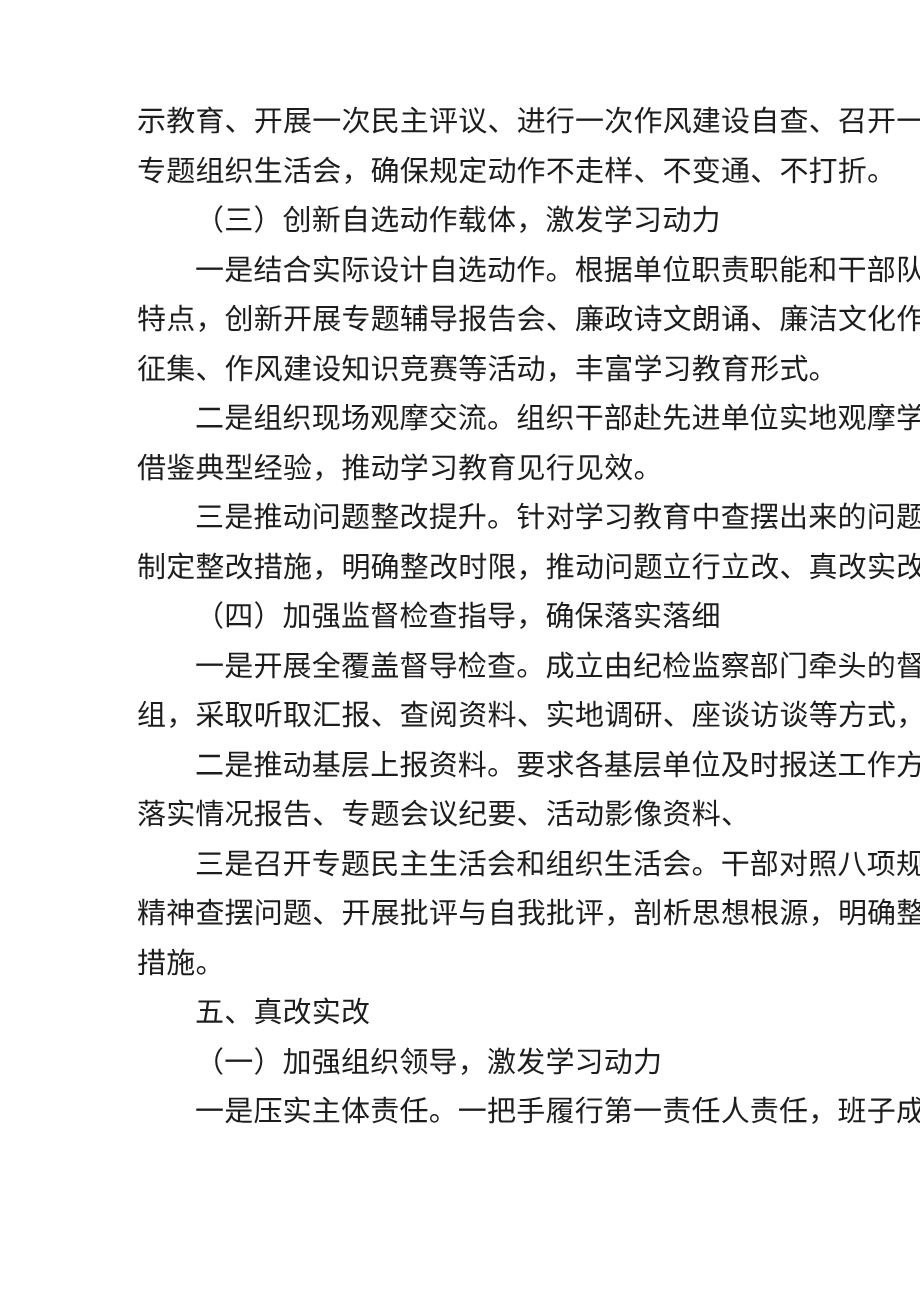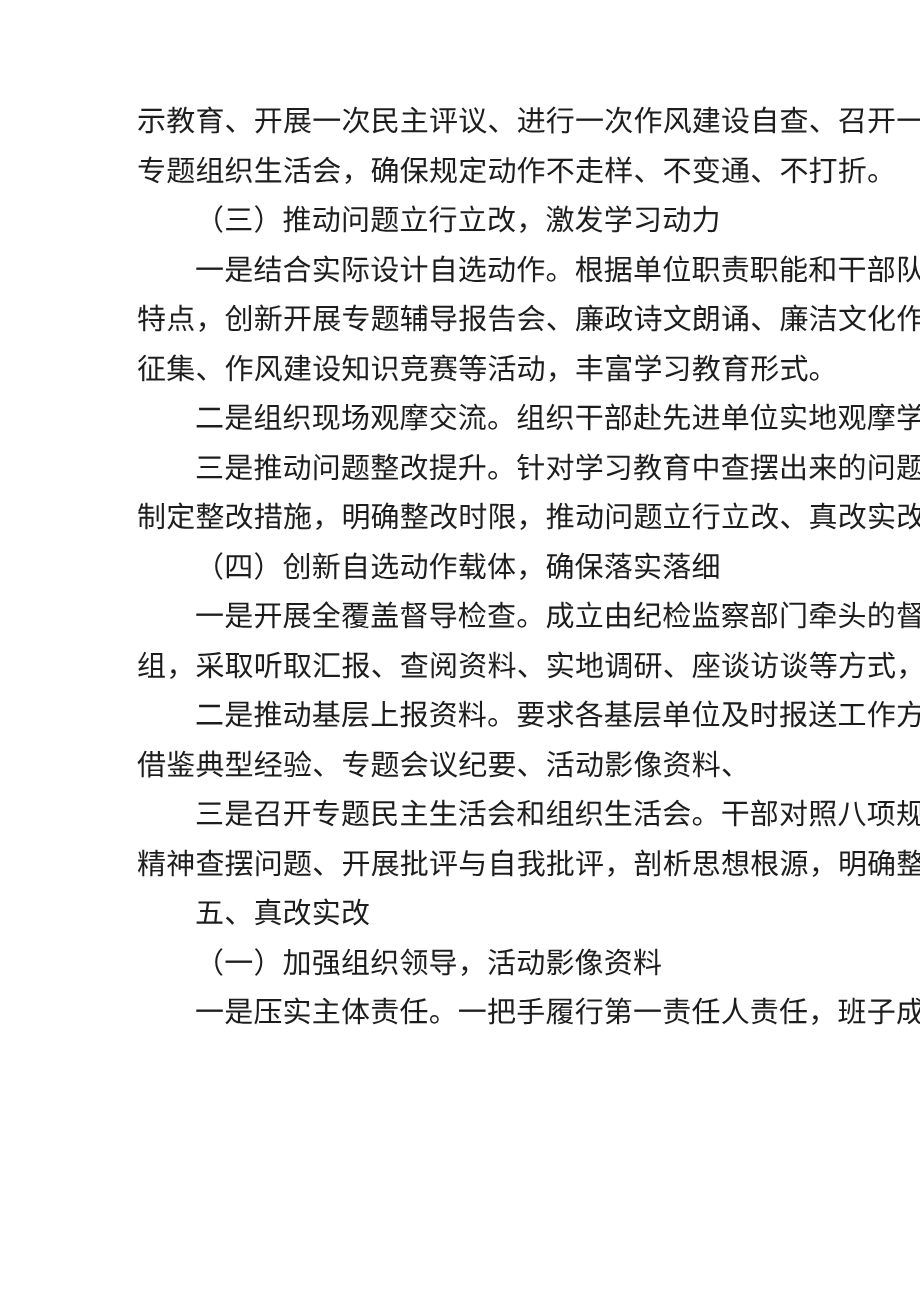--- a/index.html
+++ b/index.html
@@ -114,21 +114,21 @@
           <span>自</span>
           <span>查</span>
           <span>、</span>
           <span>召</span>
           <span>开</span>
           <span>一</span>
         </div>
         <div class="line flush">专题组织生活会，确保规定动作不走样、不变通、不打折。</div>
       </div>
       <div class="para">
-        <div class="line heading flush">（三）推动问题立行立改，激发学习动力</div>
+        <div class="line heading flush">（三）创新自选动作载体，激发学习动力</div>
       </div>
       <div class="para">
         <div class="line indent justify" style="text-indent: 0px;">
           <span style="width: 58px; flex: 0 0 58px;"></span>
           <span>一</span>
           <span>是</span>
           <span>结</span>
           <span>合</span>
           <span>实</span>
           <span>际</span>
@@ -205,20 +205,21 @@
           <span>先</span>
           <span>进</span>
           <span>单</span>
           <span>位</span>
           <span>实</span>
           <span>地</span>
           <span>观</span>
           <span>摩</span>
           <span>学</span>
         </div>
+        <div class="line flush">借鉴典型经验，推动学习教育见行见效。</div>
       </div>
       <div class="para">
         <div class="line indent justify" style="text-indent: 0px;">
           <span style="width: 58px; flex: 0 0 58px;"></span>
           <span>三</span>
           <span>是</span>
           <span>推</span>
           <span>动</span>
           <span>问</span>
           <span>题</span>
@@ -238,21 +239,21 @@
           <span>摆</span>
           <span>出</span>
           <span>来</span>
           <span>的</span>
           <span>问</span>
           <span>题</span>
         </div>
         <div class="line flush">制定整改措施，明确整改时限，推动问题立行立改、真改实改。</div>
       </div>
       <div class="para">
-        <div class="line heading flush">（四）创新自选动作载体，确保落实落细</div>
+        <div class="line heading flush">（四）加强监督检查指导，确保落实落细</div>
       </div>
       <div class="para">
         <div class="line indent justify" style="text-indent: 0px;">
           <span style="width: 58px; flex: 0 0 58px;"></span>
           <span>一</span>
           <span>是</span>
           <span>开</span>
           <span>展</span>
           <span>全</span>
           <span>覆</span>
@@ -328,21 +329,21 @@
           <span>单</span>
           <span>位</span>
           <span>及</span>
           <span>时</span>
           <span>报</span>
           <span>送</span>
           <span>工</span>
           <span>作</span>
           <span>方</span>
         </div>
-        <div class="line flush">借鉴典型经验、专题会议纪要、活动影像资料、</div>
+        <div class="line flush">落实情况报告、专题会议纪要、活动影像资料、</div>
       </div>
       <div class="para">
         <div class="line indent justify" style="text-indent: 0px;">
           <span style="width: 58px; flex: 0 0 58px;"></span>
           <span>三</span>
           <span>是</span>
           <span>召</span>
           <span>开</span>
           <span>专</span>
           <span>题</span>
@@ -388,26 +389,27 @@
           <span>析</span>
           <span>思</span>
           <span>想</span>
           <span>根</span>
           <span>源</span>
           <span>，</span>
           <span>明</span>
           <span>确</span>
           <span>整</span>
         </div>
+        <div class="line flush">措施。</div>
       </div>
       <div class="para">
         <div class="line heading flush">五、真改实改</div>
       </div>
       <div class="para">
-        <div class="line heading flush">（一）加强组织领导，活动影像资料</div>
+        <div class="line heading flush">（一）加强组织领导，激发学习动力</div>
       </div>
       <div class="para">
         <div class="line indent justify" style="text-indent: 0px;">
           <span style="width: 58px; flex: 0 0 58px;"></span>
           <span>一</span>
           <span>是</span>
           <span>压</span>
           <span>实</span>
           <span>主</span>
           <span>体</span>

